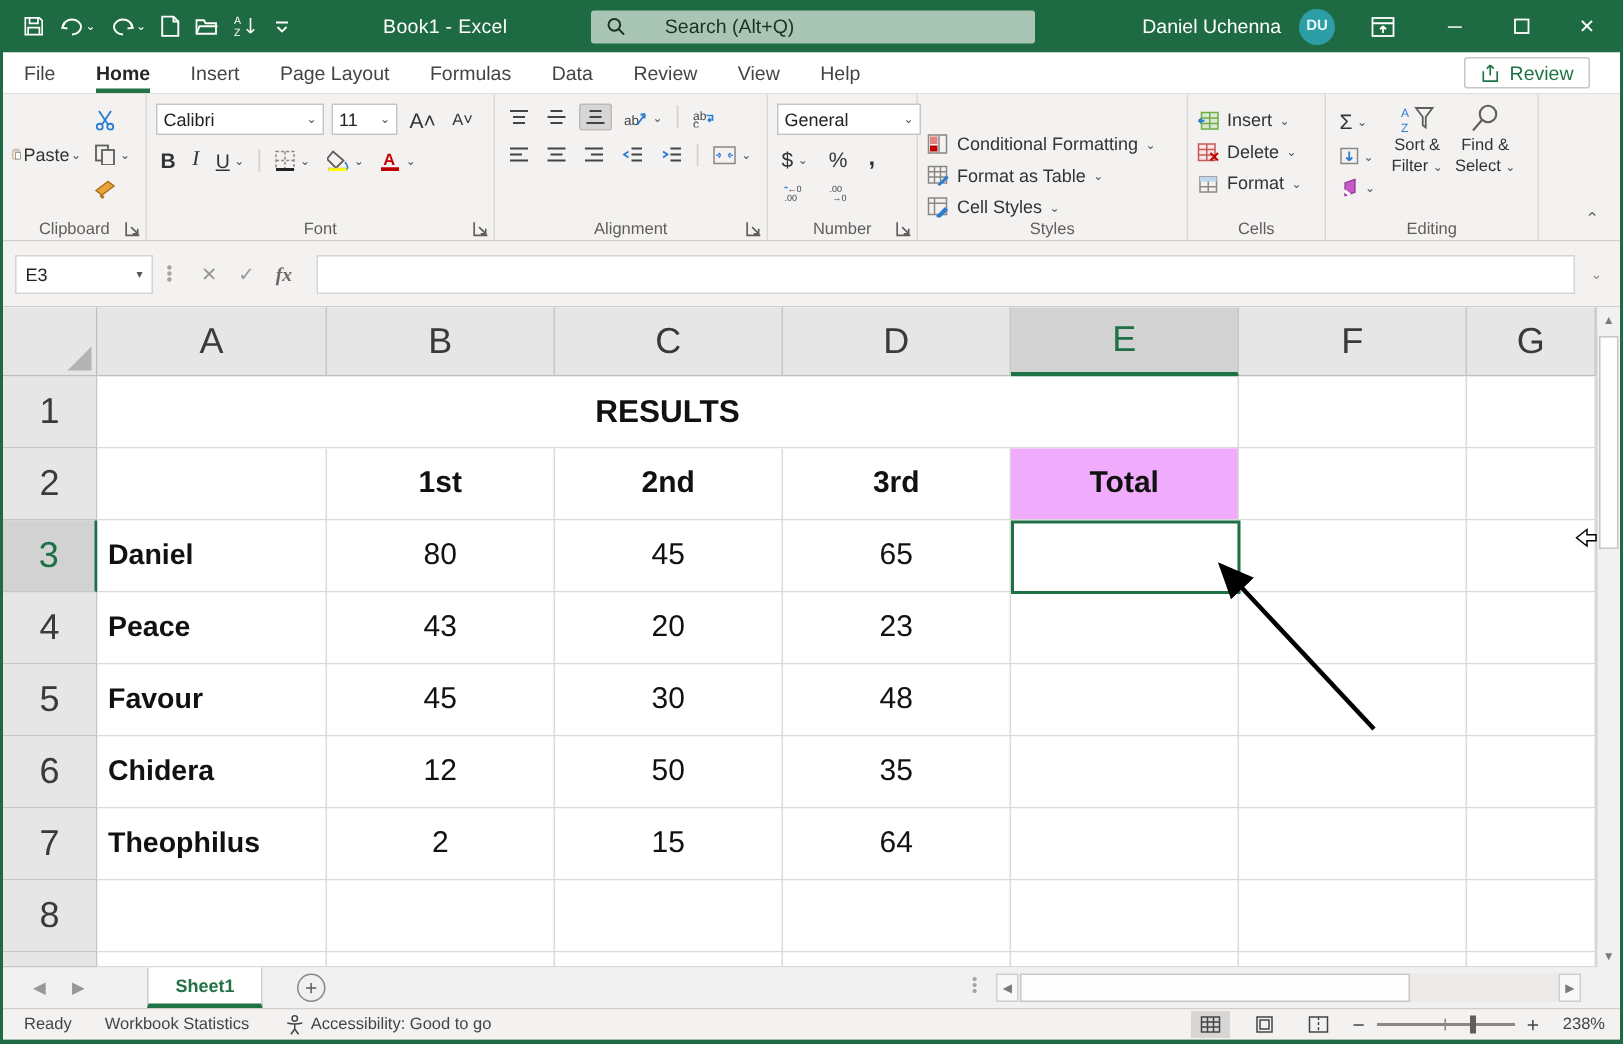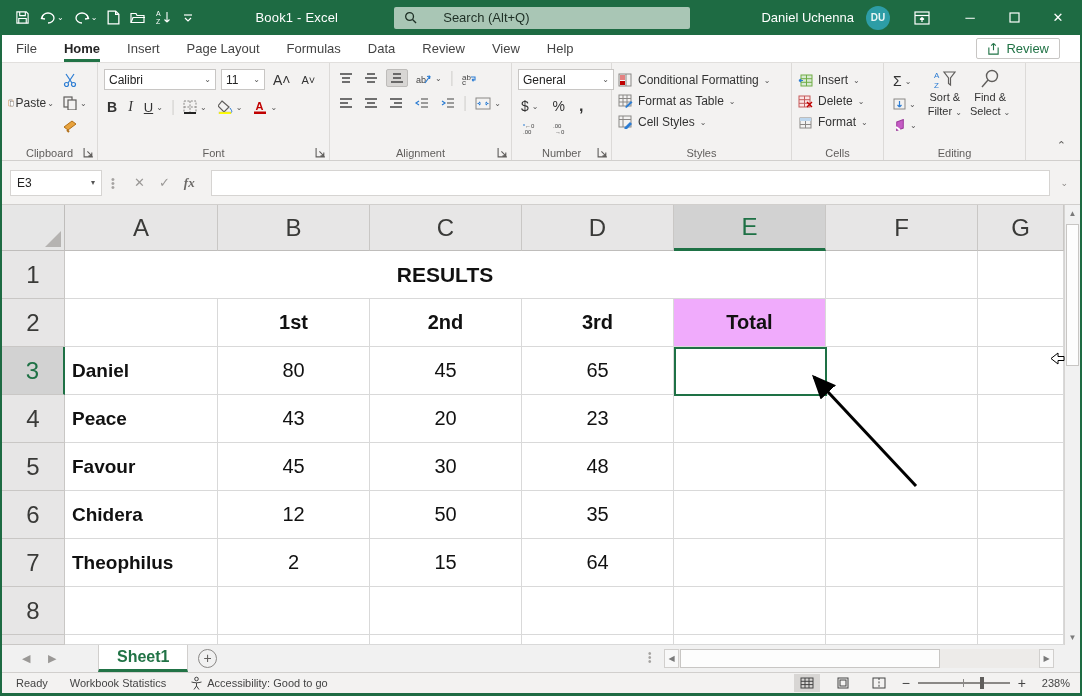--- a/index.html
+++ b/index.html
@@ -84,21 +84,21 @@
   .vscroll { position:absolute; right:0; top:0; width:16px; height:440px; background:#F1F1F1; border-left:1px solid #D6D4D2; }
   .vs-btn { position:absolute; left:0; width:15px; height:16px; background:#F1F1F1; color:#7a7a7a; font-size:8px; display:flex; align-items:center; justify-content:center; }
   .vs-thumb { position:absolute; left:1px; top:19px; width:13px; height:142px; background:#FDFDFD; border:1px solid #C8C6C4; }
 
   .annotation-text { position:absolute; font-size:25px; font-weight:800; color:#000; letter-spacing:.5px; white-space:nowrap; font-family:"DejaVu Sans", sans-serif; }
 
   
   .sheetbar { position:relative; height:28px; background:#F1F1F1; border-bottom:1px solid #D1CFCD; }
   .nav-arrow { position:absolute; top:7px; color:#9a9896; font-size:11px; }
   .sheet-tab { position:absolute; left:96px; top:0; height:27px; background:#fff; border-left:1px solid #D1CFCD; border-right:1px solid #D1CFCD;
-    border-bottom:3px solid #217346; color:#217346; font-weight:700; font-size:16px; display:flex; align-items:center; padding:0 18px; }
+    border-bottom:3px solid #217346; color:#217346; font-weight:700; font-size:12px; display:flex; align-items:center; padding:0 18px; }
   .add-sheet { position:absolute; left:196px; top:4px; width:19px; height:19px; border:1px solid #8a8886; border-radius:50%;
     color:#605E5C; font-size:14px; line-height:16px; text-align:center; }
   .hs-splitter { position:absolute; left:646px; top:7px; color:#A5A3A1; font-size:10px; line-height:4px; }
   .hs-btn { position:absolute; top:4px; width:15px; height:19px; background:#F8F8F8; border:1px solid #D1CFCD; color:#7a7a7a;
     font-size:8px; display:flex; align-items:center; justify-content:center; }
   .hs-track { position:absolute; left:662px; right:26px; top:4px; height:19px; background:#EDEBE9; }
   .hs-thumb { position:absolute; left:678px; top:4px; width:260px; height:19px; background:#FDFDFD; border:1px solid #C8C6C4; }
 
   
   .statusbar { position:relative; height:20px; background:#F3F2F1; display:flex; align-items:center; font-size:11px; color:#444; }
@@ -420,21 +420,21 @@
               <text x="4" y="12" font-size="6" fill="#444">→0</text>
             </svg>
           </span>
       </div>
       <div class="rgroup-label">Number</div>
       <svg class="launcher" viewBox="0 0 10 10" fill="none" stroke="currentColor" stroke-width="1">
           <path d="M1 1v8h8M4 4l4 4M8 5v3h-3"></path>
         </svg>
     </div>
 
-    <div class="rgroup" style="width:180px; padding-top:8px">
+    <div class="rgroup" style="width:180px; padding-top:24px">
       <div class="r3" style="gap:7px">
         <span class="stylerow">
           <svg width="15" height="14" viewBox="0 0 15 14">
               <rect x="1" y="1" width="12" height="12" fill="none" stroke="#8a8886"></rect>
               <rect x="2" y="2" width="5" height="5" fill="#E48181"></rect>
               <rect x="2" y="8" width="5" height="4" fill="#C00000"></rect>
               <path d="M8 1v12" stroke="#8a8886"></path>
             </svg>
           <span>Conditional Formatting</span>
             <span class="caret">⌄</span>

